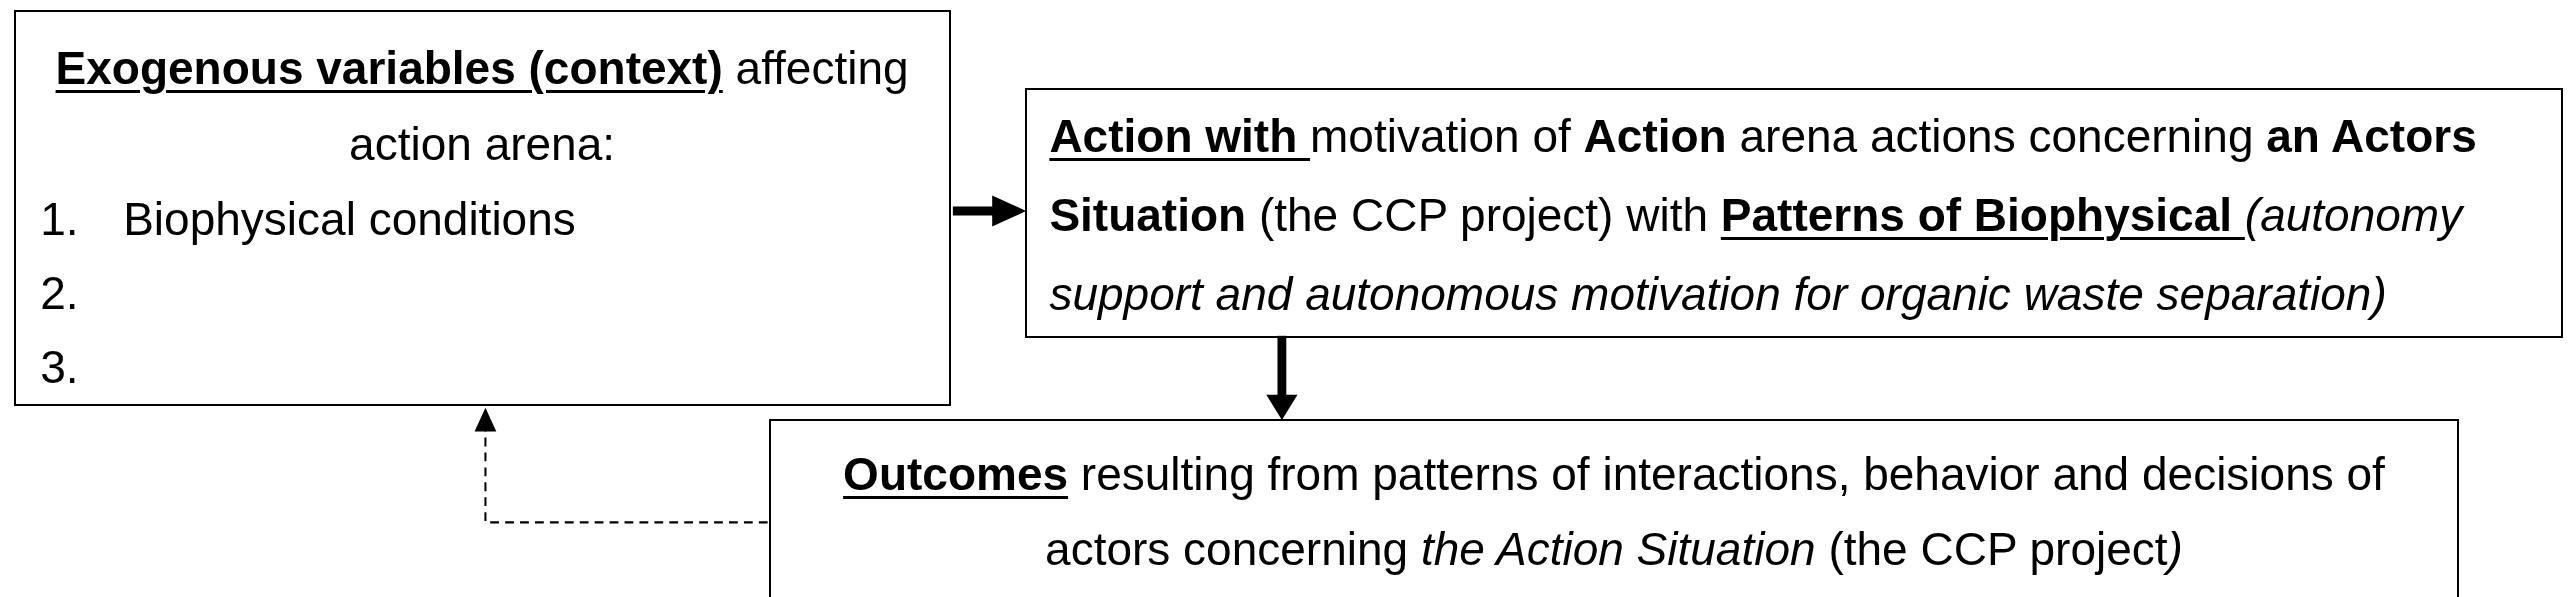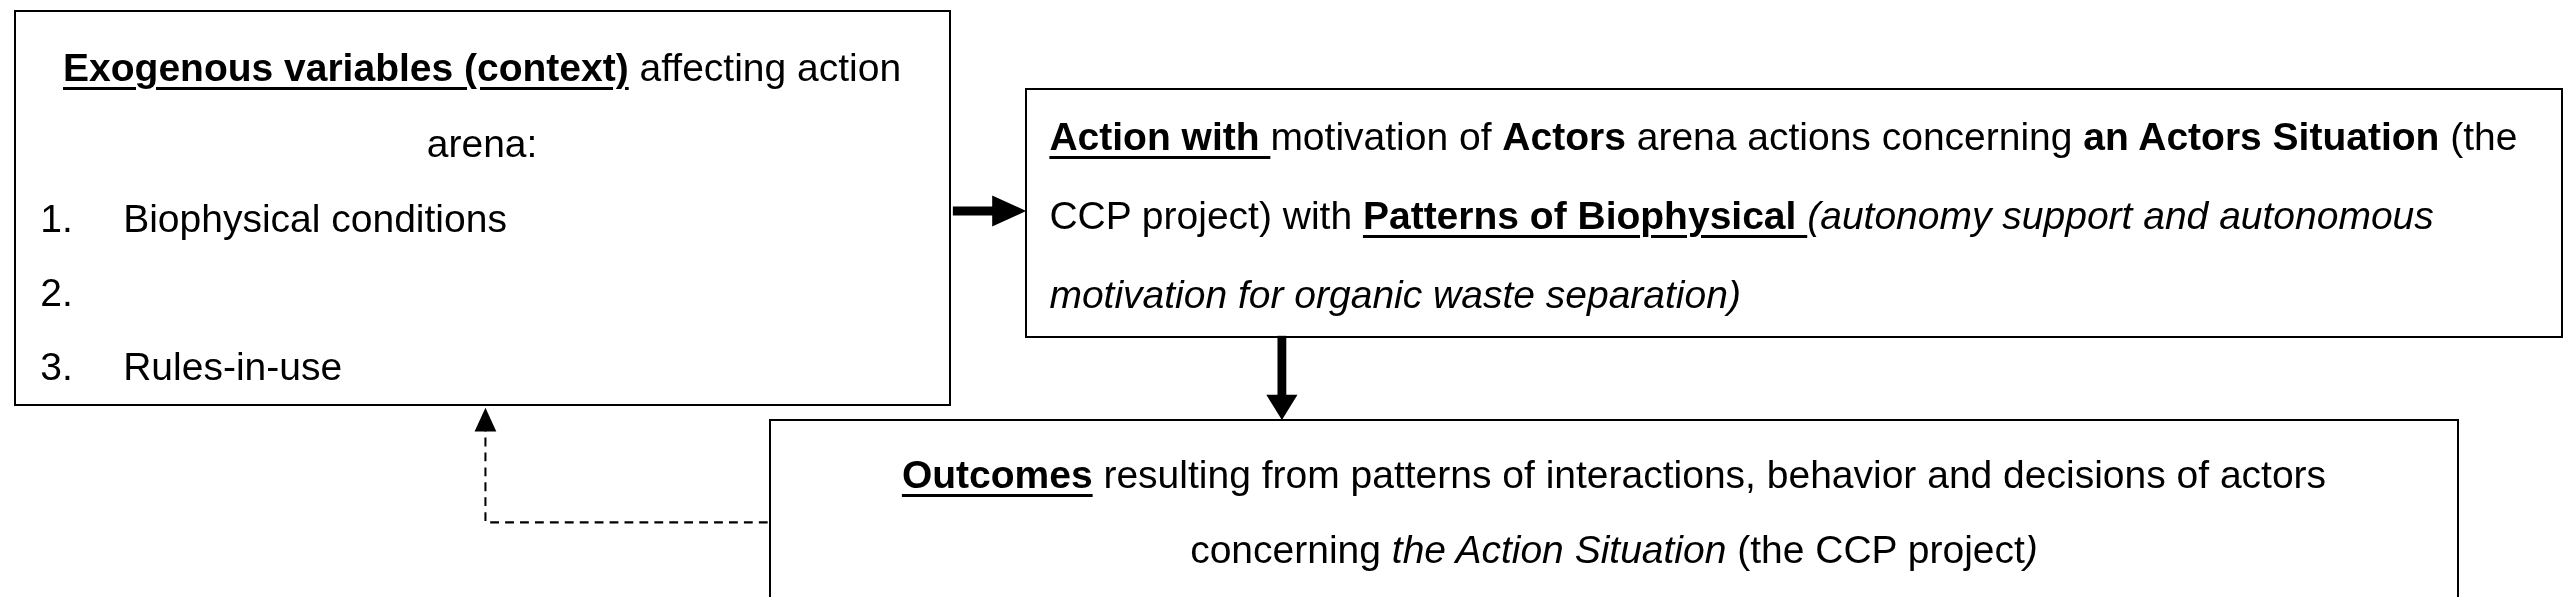--- a/index.html
+++ b/index.html
@@ -10,21 +10,21 @@
     background:#ffffff;
     font-family:"Liberation Sans","DejaVu Sans",sans-serif;
     color:#000000;
     overflow:hidden;
   }
   .box{
     position:absolute;
     background:#ffffff;
     border:2.7px solid #000000;
     box-sizing:border-box;
-    font-size:39px;
+    font-size:46px;
   }
   .b{font-weight:700;}
   .i{font-style:italic;}
   .u{text-decoration:underline;text-decoration-thickness:3.4px;text-underline-offset:6.1px;}
   p{margin:0;}
 
   
   .exo-box{
     left:13.6px;top:10.2px;width:937px;height:396px;
     padding:17.6px 13.6px 0 13.6px;
@@ -78,27 +78,26 @@
     <div class="exo-list">
       <div class="exo-item">
         <span class="exo-num">1.</span>
         <span>Biophysical conditions</span>
       </div>
       <div class="exo-item">
         <span class="exo-num">2.</span>
       </div>
       <div class="exo-item">
         <span class="exo-num">3.</span>
-        <span>Rules-in-use</span>
       </div>
     </div>
   </div>
 
   <div class="box arena-box">
-    <p><span class="b u">Action with </span><span>motivation of </span><span class="b">Actors</span><span> arena actions concerning </span><span class="b">an Actors Situation</span><span> (the CCP project) with </span><span class="b u">Patterns of Biophysical </span><span class="i">(autonomy support  and autonomous motivation for organic waste separation)</span></p>
+    <p><span class="b u">Action with </span><span>motivation of </span><span class="b">Action</span><span> arena actions concerning </span><span class="b">an Actors Situation</span><span> (the CCP project) with </span><span class="b u">Patterns of Biophysical </span><span class="i">(autonomy support  and autonomous motivation for organic waste separation)</span></p>
   </div>
 
   <div class="box outcomes-box">
     <p><span class="b u">Outcomes</span><span> resulting from patterns of interactions, behavior and decisions of actors concerning </span><span class="i">the Action Situation</span><span> (the CCP project</span><span class="i">)</span></p>
   </div>
 
   <svg class="arrow-layer" viewBox="0 0 3796 880" xmlns="http://www.w3.org/2000/svg">
     <g>
       <line x1="1404" y1="311" x2="1465" y2="311" stroke-width="13" stroke="#000000"></line>
       <polygon points="1462,288 1462,334 1512,311" fill="#000000"></polygon>

